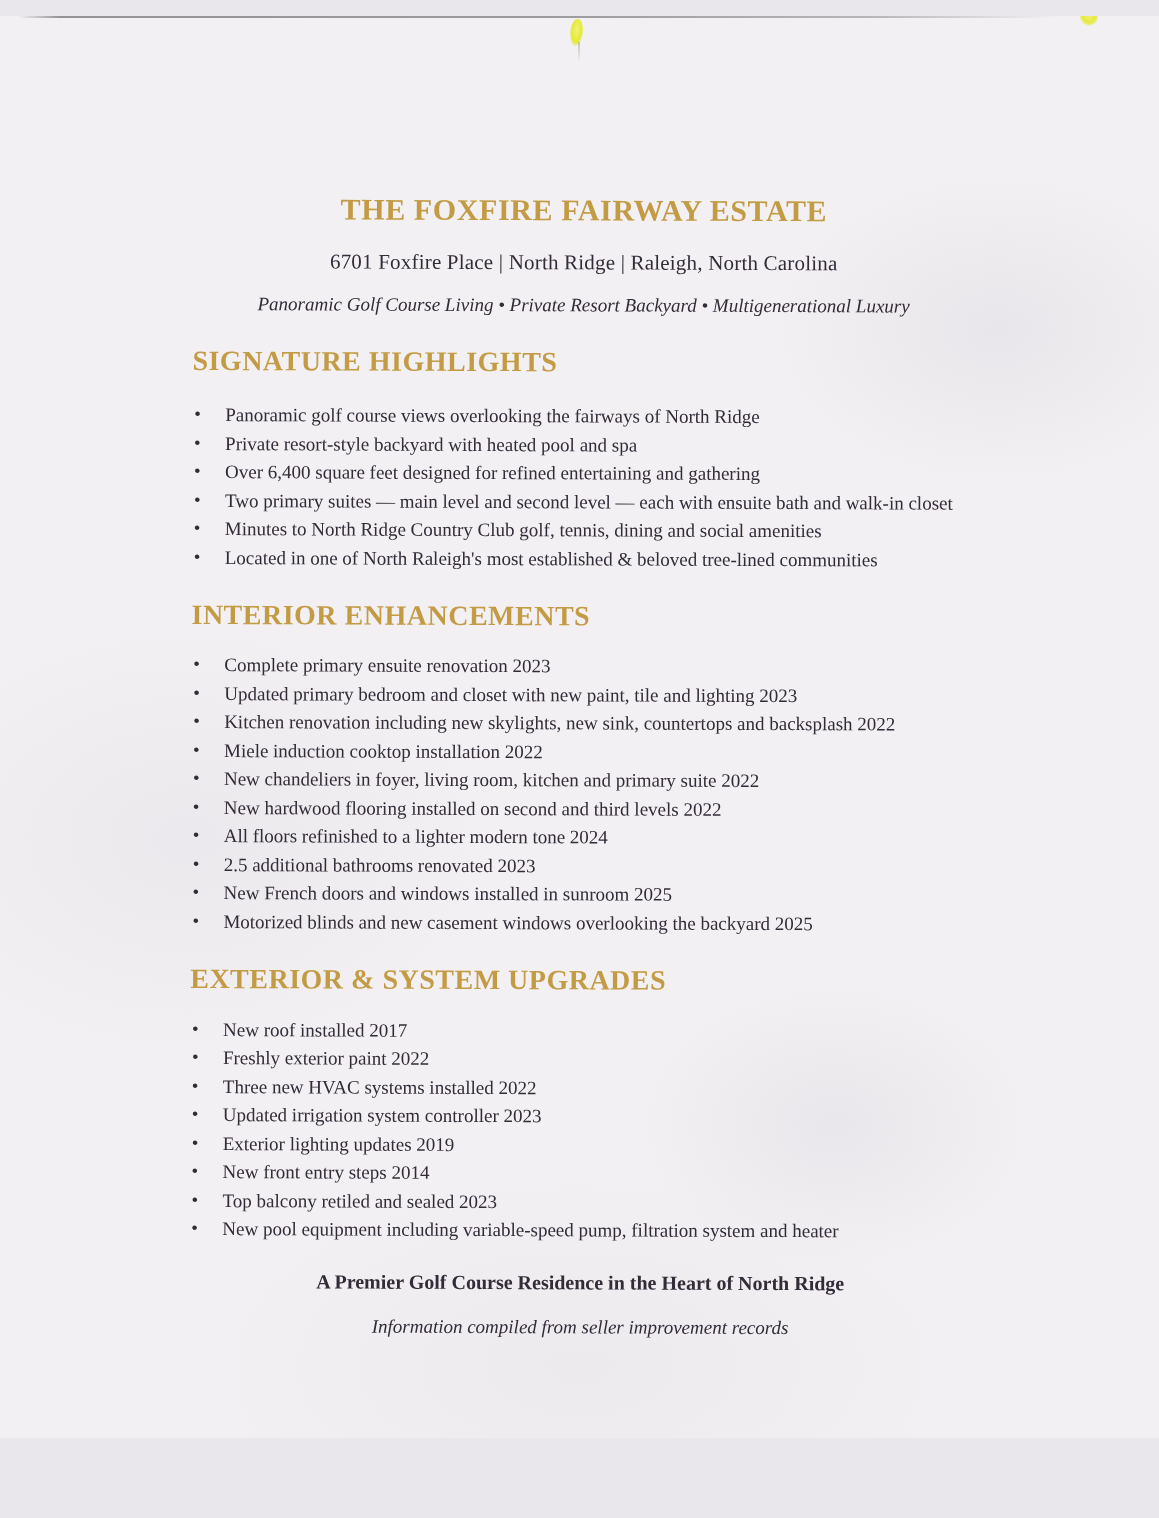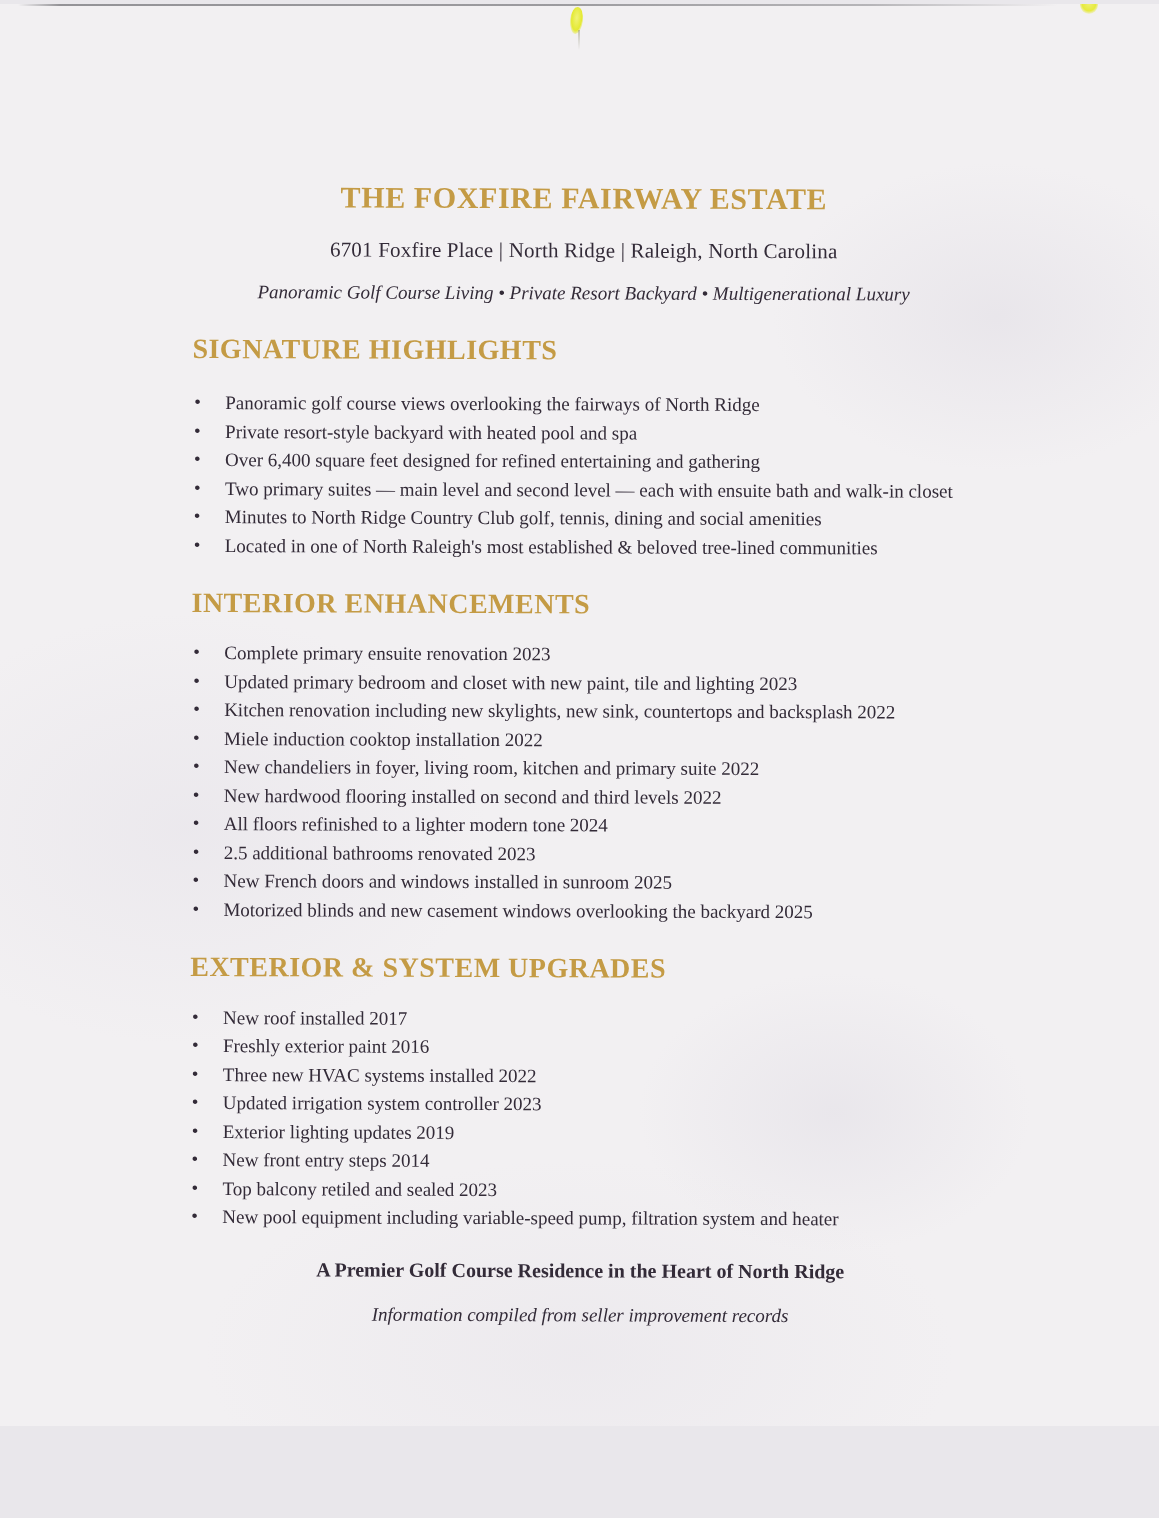--- a/index.html
+++ b/index.html
@@ -1,19 +1,19 @@
 <!DOCTYPE html>
 <html><head>
 <meta charset="utf-8">
 <style>
   html,body{margin:0;padding:0;background:#e9e7eb;}
   .page{
     position:relative;
     width:1159px;height:1422px;
-    margin:4px auto;
+    margin:16px auto;
     overflow:hidden;
     font-family:"Liberation Serif","DejaVu Serif",serif;
     color:var(--ink,#332b38);
     background:
       radial-gradient(ellipse 320px 220px at 86% 22%, rgba(219,215,224,.40), transparent 70%),
       radial-gradient(ellipse 420px 300px at 16% 58%, rgba(223,219,228,.35), transparent 72%),
       radial-gradient(ellipse 280px 200px at 72% 78%, rgba(217,213,223,.35), transparent 70%),
       radial-gradient(ellipse 500px 260px at 50% 95%, rgba(224,220,228,.30), transparent 75%),
       #f2f0f2;
   }
@@ -127,21 +127,21 @@
             <li><span class="dot">•</span><span>2.5 additional bathrooms renovated 2023</span></li>
             <li><span class="dot">•</span><span>New French doors and windows installed in sunroom 2025</span></li>
             <li><span class="dot">•</span><span>Motorized blinds and new casement windows overlooking the backyard 2025</span></li>
           </ul>
   </section>
 
   <section class="doc-section">
     <h2 class="section-heading">EXTERIOR &amp; SYSTEM UPGRADES</h2>
     <ul class="bullet-list">
             <li><span class="dot">•</span><span>New roof installed 2017</span></li>
-            <li><span class="dot">•</span><span>Freshly exterior paint 2016</span></li>
+            <li><span class="dot">•</span><span>Freshly exterior paint 2022</span></li>
             <li><span class="dot">•</span><span>Three new HVAC systems installed 2022</span></li>
             <li><span class="dot">•</span><span>Updated irrigation system controller 2023</span></li>
             <li><span class="dot">•</span><span>Exterior lighting updates 2019</span></li>
             <li><span class="dot">•</span><span>New front entry steps 2014</span></li>
             <li><span class="dot">•</span><span>Top balcony retiled and sealed 2023</span></li>
             <li><span class="dot">•</span><span>New pool equipment including variable-speed pump, filtration system and heater</span></li>
           </ul>
   </section>
 </div>
 

